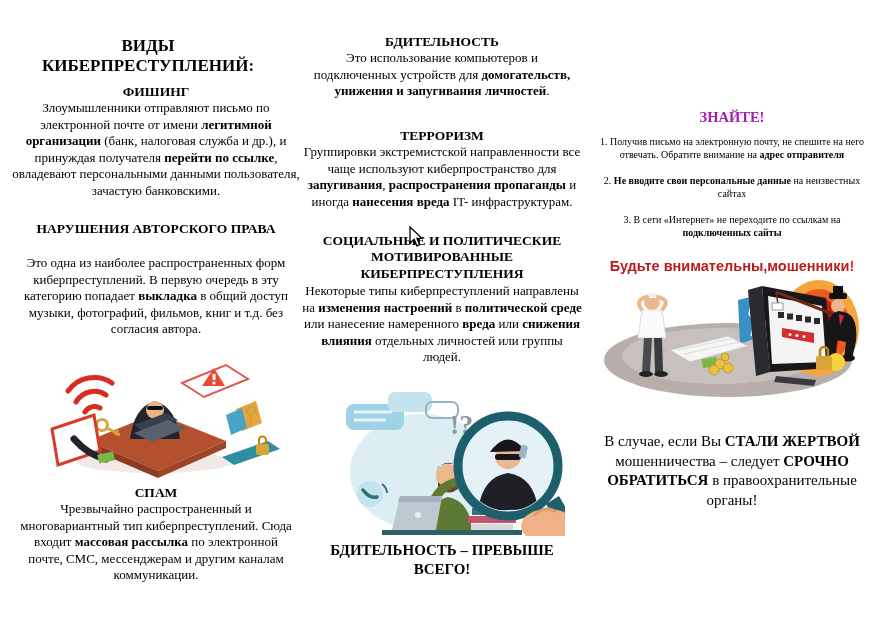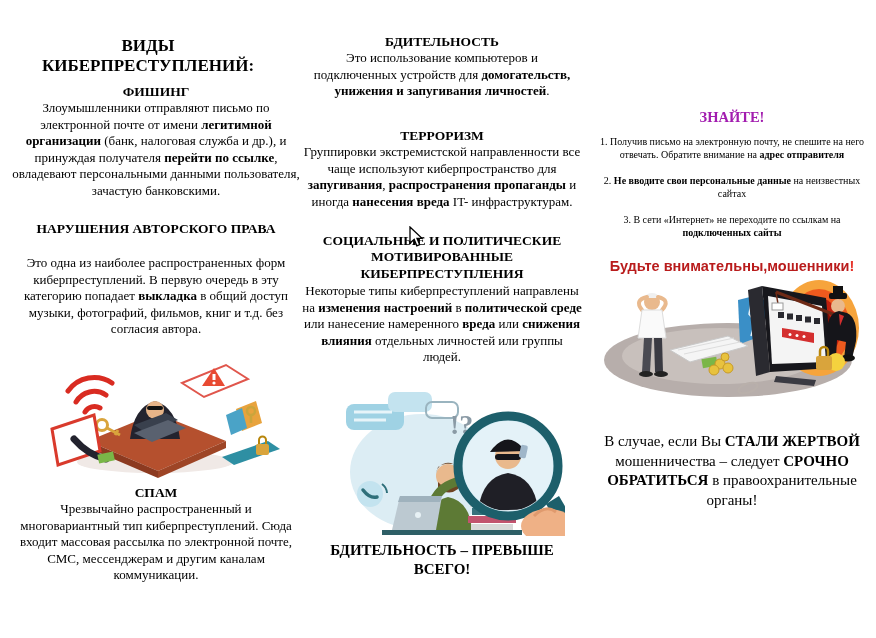--- a/index.html
+++ b/index.html
@@ -78,21 +78,21 @@
       </g>
       <g>
         <polygon points="192,126 238,110 250,118 204,134" fill="#2e8fa3"></polygon>
         <rect x="226" y="113" width="13" height="11" rx="2" fill="#d9a43c"></rect>
         <path d="M229,113 v-4 a3.5,3.5 0 0 1 7,0 v4" stroke="#b8860b" stroke-width="2" fill="none"></path>
       </g>
     </svg>
   </div>
 
   <div class="blk h2" style="left:18px;top:485px;width:276px">СПАМ</div>
-  <div class="blk p" style="left:16px;top:501px;width:280px"><span>Чрезвычайно распространенный и многовариантный тип киберпреступлений. Сюда входит </span><span style="font-weight: normal; text-align: center;">массовая рассылка</span><span> по электронной почте, СМС, мессенджерам и другим каналам коммуникации.</span></div>
+  <div class="blk p" style="left:16px;top:501px;width:280px"><span>Чрезвычайно распространенный и многовариантный тип киберпреступлений. Сюда входит </span><span style="font-weight: bold; text-align: center;">массовая рассылка</span><span> по электронной почте, СМС, мессенджерам и другим каналам коммуникации.</span></div>
 
   <div class="blk h2" style="left:303px;top:34px;width:278px">БДИТЕЛЬНОСТЬ</div>
   <div class="blk p" style="left:303px;top:50px;width:278px"><span>Это использование компьютеров и подключенных устройств для </span><span style="font-weight: bold;">домогательств, унижения и запугивания личностей</span><span>.</span></div>
 
   <div class="blk h2" style="left:303px;top:128px;width:278px">ТЕРРОРИЗМ</div>
   <div class="blk p" style="left:301px;top:144px;width:282px"><span>Группировки экстремистской направленности все чаще используют киберпространство для </span><span style="font-weight: bold;">запугивания</span><span>, </span><span style="font-weight: bold;">распространения пропаганды</span><span> и иногда </span><span style="font-weight: bold;">нанесения вреда</span><span> IT- инфраструктурам.</span></div>
 
   <div class="blk h2m" style="left:303px;top:233px;width:278px">СОЦИАЛЬНЫЕ И ПОЛИТИЧЕСКИЕ
 МОТИВИРОВАННЫЕ
 КИБЕРПРЕСТУПЛЕНИЯ</div>

